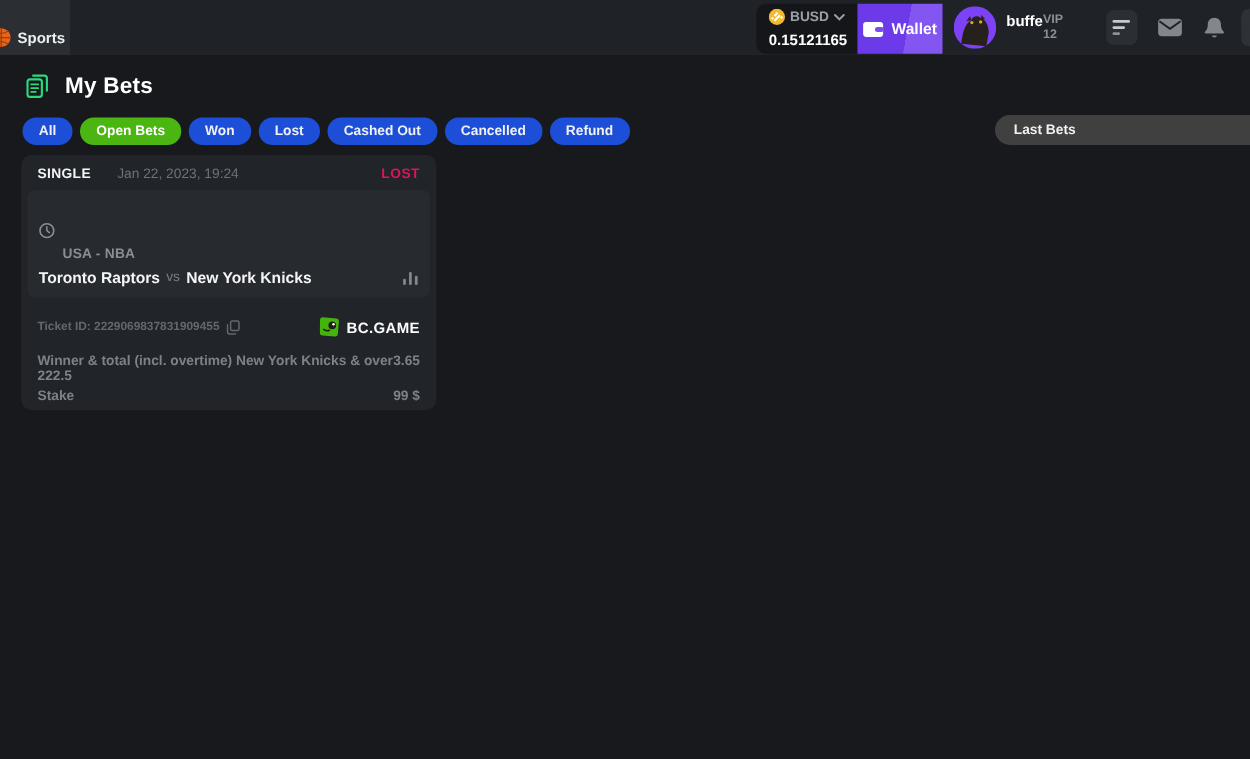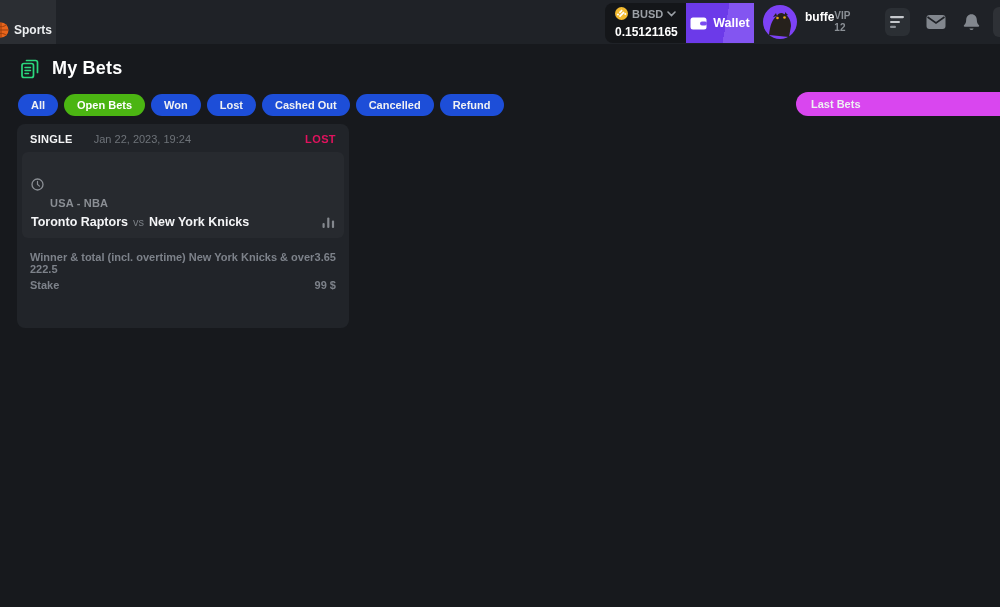--- a/index.html
+++ b/index.html
@@ -65,21 +65,21 @@
   .filter-row { position:relative; height:24px; margin-top:4px; display:flex; align-items:center; gap:6px; }
   .pill {
     border:none; cursor:pointer; font-family:inherit;
     height:22px; border-radius:11px; padding:0 13px;
     background:#1d4ed8; color:#f0f1f3; font-size:11px; font-weight:bold;
     display:flex; align-items:center;
   }
   .pill.active { background:#4bb512; color:#ffffff; }
   .lastbets-select {
     position:absolute; right:-18px; top:-1px; width:204px; height:24px;
-    background:#d946ef; border-radius:12px 0 0 12px; cursor:pointer;
+    background:#404040; border-radius:12px 0 0 12px; cursor:pointer;
     display:flex; align-items:center; padding-left:15px;
     font-size:11px; font-weight:bold; color:#eef0f2;
   }
 
   
   .bet-card {
     position:absolute; left:17px; top:124px; width:332px; height:204px;
     background:#212429; border-radius:8px;
   }
   .card-head { display:flex; align-items:center; padding:9px 13px 7px 13px; }
@@ -260,20 +260,40 @@
       <span class="stats-ic">
         <svg width="13" height="11" viewBox="0 0 13 11">
           <rect x="0.5" y="6" width="2.2" height="5" rx="1" fill="#84888e"></rect>
           <rect x="5.2" y="0.5" width="2.2" height="10.5" rx="1" fill="#84888e"></rect>
           <rect x="9.9" y="3.5" width="2.2" height="7.5" rx="1" fill="#84888e"></rect>
         </svg>
       </span>
     </div>
   </div>
 
+  <div class="ticket-row">
+    <span class="ticket-txt">Ticket ID: 2229069837831909455</span>
+    <span class="copy-ic">
+      <svg width="11" height="12" viewBox="0 0 11 12">
+        <rect x="3.5" y="0.8" width="6.7" height="7.6" rx="1.3" fill="none" stroke="#63686e" stroke-width="1.2"></rect>
+        <path d="M1 3.8v5.4a2 2 0 002 2h4.5" fill="none" stroke="#63686e" stroke-width="1.2" stroke-linecap="round"></path>
+      </svg>
+    </span>
+    <span class="brand">
+      <span style="display:flex">
+        <svg width="17" height="17" viewBox="0 0 17 17">
+          <path d="M3.5.8l10.5 1a2.4 2.4 0 012.1 2.6l-.8 9.6a2.4 2.4 0 01-2.6 2.2l-9.7-.8A2.4 2.4 0 01.9 12.8L1 3A2.4 2.4 0 013.5.8z" fill="#45b30e"></path>
+          <circle cx="10.8" cy="7.2" r="3.1" fill="#1d2014"></circle>
+          <circle cx="11.8" cy="6.4" r="1" fill="#fff"></circle>
+          <path d="M4 10.5c1.4 1.2 3 1.4 4.6.7" stroke="#1d2014" stroke-width="1.2" fill="none" stroke-linecap="round"></path>
+        </svg>
+      </span>
+      <span class="brand-txt">BC.GAME</span>
+    </span>
+  </div>
 
   <div class="sel-rows">
     <div class="sel-row">
       <span class="sel-label">Winner &amp; total (incl. overtime) New York Knicks &amp; over 222.5</span>
       <span class="sel-value">3.65</span>
     </div>
     <div class="sel-row">
       <span class="sel-label">Stake</span>
       <span class="sel-value">99 $</span>
     </div>

